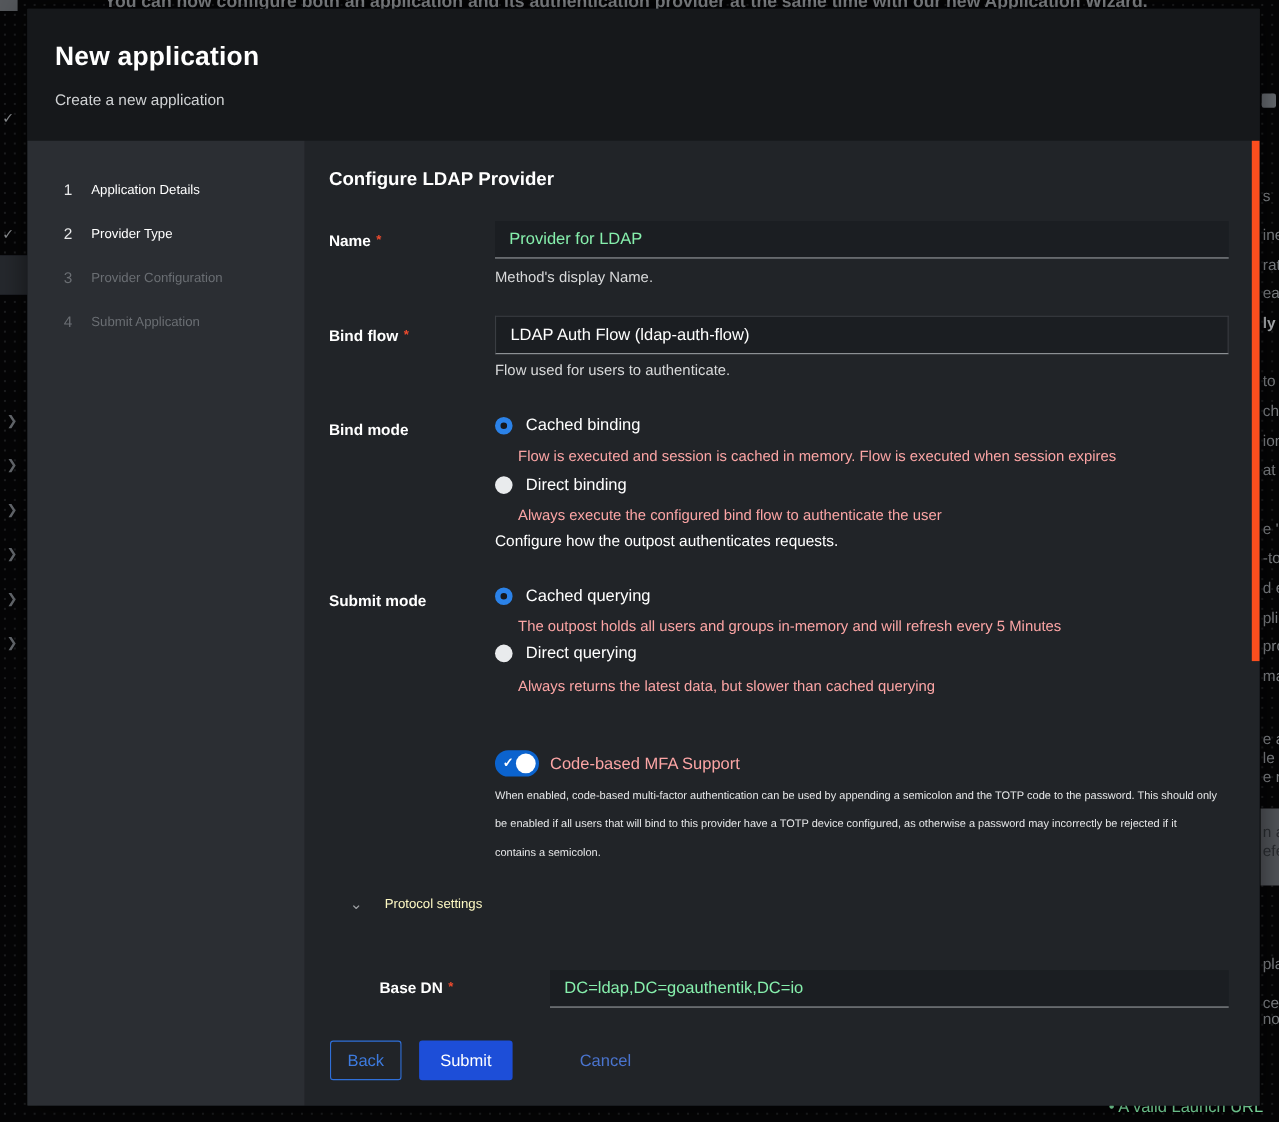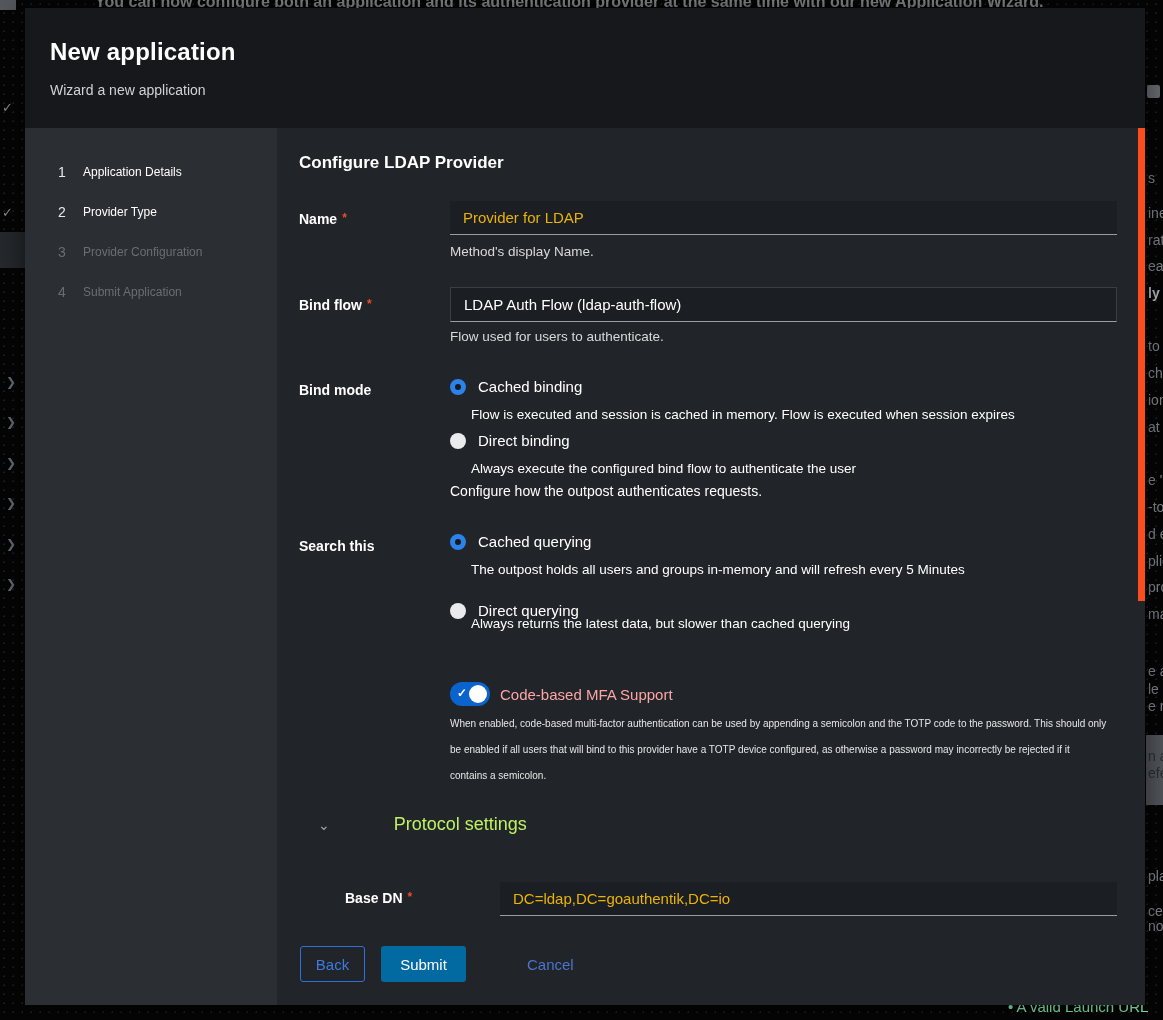--- a/index.html
+++ b/index.html
@@ -59,51 +59,51 @@
 
   .form-title { position:absolute; left:22px; top:25px; font-size:17px; font-weight:bold; color:#fff; }
 
   .flabel { position:absolute; left:22px; font-size:14px; font-weight:bold; color:#fff; }
   .flabel-ind { left:68px; }
   .req { color:#ee4b2e; font-size:12px; margin-left:5px; vertical-align:2px; }
 
   .tinput {
     position:absolute; left:173px; width:667px; height:34px;
     background:#1b1e22; border:none; border-bottom:1px solid #9a9da1;
-    color:#eab308; font-size:15px; padding:0 13px;
+    color:#86efac; font-size:15px; padding:0 13px;
     font-family:"Liberation Sans", sans-serif;
   }
   .tselect {
     position:absolute; left:173px; width:667px; height:35px;
     background:#1b1e22; border:1px solid #3a3d42; border-bottom:1px solid #9a9da1;
     color:#fff; font-size:15px; padding:0 13px; line-height:33px;
     cursor:pointer;
   }
   .helper { position:absolute; left:173px; font-size:13.5px; color:#d8d9da; }
 
   .radio-row { position:absolute; left:173px; display:flex; align-items:flex-end; cursor:pointer; }
   .radio-circle { width:16px; height:16px; border-radius:50%; background:#e9ebed; flex:none; margin-right:12px; }
   .radio-circle.sel { background:#17191d; border:5px solid #2b82e8; }
   .radio-label { font-size:15px; color:#fff; }
-  .radio-desc { position:absolute; left:194px; font-size:13.5px; color:#ffffff; white-space:nowrap; }
+  .radio-desc { position:absolute; left:194px; font-size:13.5px; color:#fca5a5; white-space:nowrap; }
   .group-help { position:absolute; left:173px; font-size:14px; color:#fff; }
 
   .toggle { position:absolute; left:173px; width:40px; height:24px; border-radius:12px; background:#0b63ce; cursor:pointer; }
   .toggle .tick { position:absolute; left:7px; top:4px; font-size:12px; color:#fff; font-weight:bold; }
   .toggle .knob { position:absolute; right:3px; top:3px; width:18px; height:18px; border-radius:50%; background:#fff; }
   .toggle-label { position:absolute; left:223px; font-size:15px; color:#fca5a5; }
   .mfa-desc { position:absolute; left:173px; width:658px; font-size:10px; line-height:26px; color:#e6e7e8; }
 
   .section-head { position:absolute; left:41px; display:flex; align-items:center; cursor:pointer; }
   .section-chevron { font-size:14px; color:#9fa2a5; margin-right:20px; line-height:10px; }
-  .section-title { font-size:18px; color:#bef264;margin-left:44px; }
+  .section-title { font-size:12px; color:#fef9c3; }
 
   .footer-btn { position:absolute; height:36px; border-radius:3px; font-size:15px; cursor:pointer; font-family:"Liberation Sans", sans-serif; }
   .btn-back { left:23px; width:65px; background:transparent; border:1px solid #2f6fd8; color:#3d7bdf; }
-  .btn-submit { left:104px; width:85px; background:#0369a1; border:none; color:#fff; }
+  .btn-submit { left:104px; width:85px; background:#1d4ed8; border:none; color:#fff; }
   .btn-cancel { left:250px; background:transparent; border:none; color:#4a74ce; font-size:15px; }
 
   .orange-scrollbar { position:absolute; left:1113px; top:120px; width:7px; height:473px; background:#fb4e1e; }
 </style>
 </head>
 <body>
 
 <div class="backdrop"></div>
 <div class="bg-banner">You can now configure both an application and its authentication provider at the same time with our new Application Wizard.</div>
 <div class="bg-topleft-square"></div>
@@ -142,21 +142,21 @@
     <span style="top: 903px;">ces</span>
     <span style="top: 918px;">no</span>
   </div>
 <div class="bg-copy-square"></div>
 <div class="bg-bottom-bullet">•   A valid Launch URL</div>
 
 <div class="modal">
 
   <div class="modal-header">
     <div class="modal-title">New application</div>
-    <div class="modal-subtitle">Wizard a new application</div>
+    <div class="modal-subtitle">Create a new application</div>
   </div>
 
   <div class="wizard-body">
 
     <div class="wizard-nav">
       <div class="step">
         <span class="step-num">1</span>
         <span class="step-label">Application Details</span>
       </div>
       <div class="step">
@@ -195,27 +195,27 @@
         <span class="radio-label">Cached binding</span>
       </div>
       <div class="radio-desc" style="top:279px">Flow is executed and session is cached in memory. Flow is executed when session expires</div>
       <div class="radio-row" style="top:304px">
         <span class="radio-circle"></span>
         <span class="radio-label">Direct binding</span>
       </div>
       <div class="radio-desc" style="top:333px">Always execute the configured bind flow to authenticate the user</div>
       <div class="group-help" style="top:355px">Configure how the outpost authenticates requests.</div>
 
-      <div class="flabel" style="top:410px">Search this</div>
+      <div class="flabel" style="top:410px">Submit mode</div>
       <div class="radio-row" style="top:405px">
         <span class="radio-circle sel"></span>
         <span class="radio-label">Cached querying</span>
       </div>
       <div class="radio-desc" style="top:434px">The outpost holds all users and groups in-memory and will refresh every 5 Minutes</div>
-      <div class="radio-row" style="top:474px">
+      <div class="radio-row" style="top:457px">
         <span class="radio-circle"></span>
         <span class="radio-label">Direct querying</span>
       </div>
       <div class="radio-desc" style="top:488px">Always returns the latest data, but slower than cached querying</div>
 
       <div class="toggle" style="top:554px">
         <span class="tick">✓</span>
         <span class="knob"></span>
       </div>
       <div class="toggle-label" style="top:558px">Code-based MFA Support</div>

